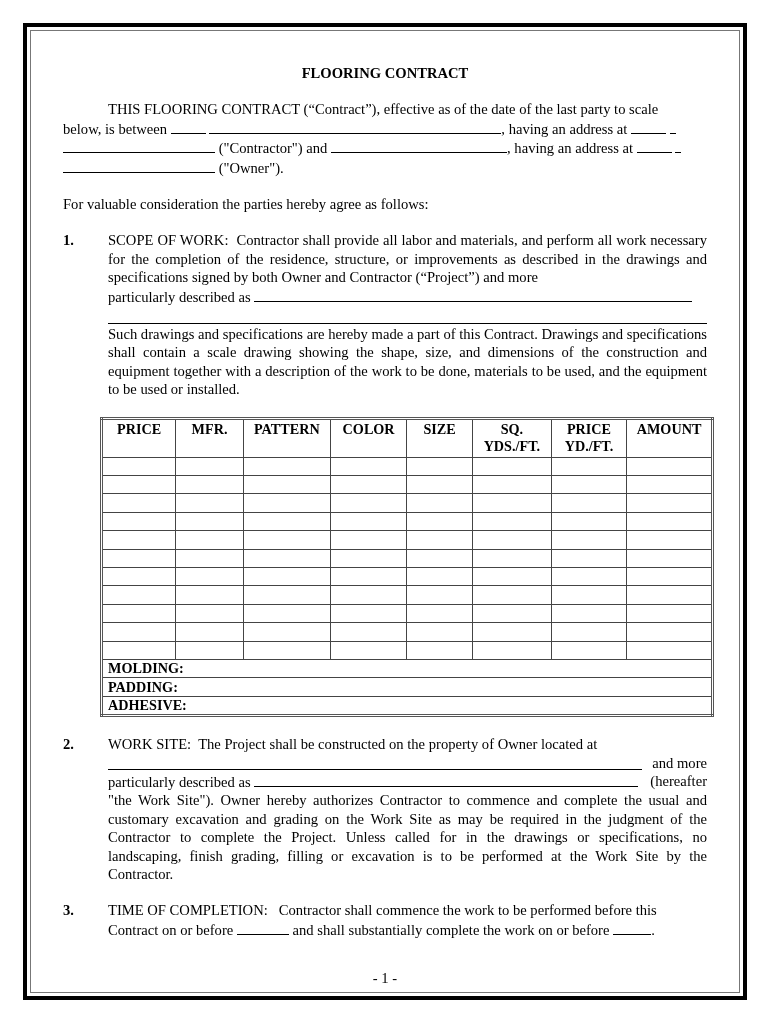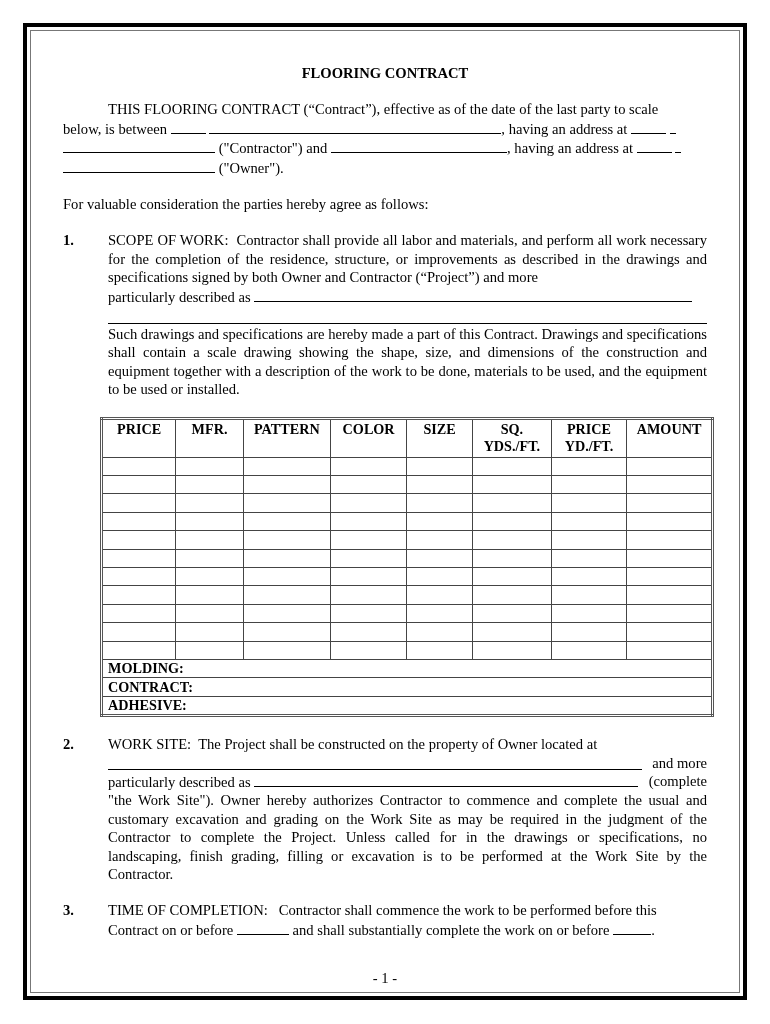--- a/index.html
+++ b/index.html
@@ -189,37 +189,37 @@
           <td></td>
           <td></td>
           <td></td>
           <td></td>
           <td></td>
         </tr>
         <tr>
           <td class="foot" colspan="8">MOLDING:</td>
         </tr>
         <tr>
-          <td class="foot" colspan="8">CONTRACT:</td>
+          <td class="foot" colspan="8">PADDING:</td>
         </tr>
         <tr>
           <td class="foot" colspan="8">ADHESIVE:</td>
         </tr>
       </tbody>
   </table>
   <div class="para-gap"></div>
 
   <div class="section">
     <span class="sec-num">2.</span>
     <p style="text-align:left">
       <span class="b">WORK SITE:</span>&nbsp;
       <span>The Project shall be constructed on the property of Owner located at</span>
     </p>
     <p style="text-align:right"><span class="blank" style="width:534px;float:left;margin-top:1px"></span><span>and more</span></p>
-    <p style="text-align:left;position:relative"><span>particularly described as</span> <span class="blank" style="width:384px"></span><span style="position:absolute;right:0">(complete</span></p>
+    <p style="text-align:left;position:relative"><span>particularly described as</span> <span class="blank" style="width:384px"></span><span style="position:absolute;right:0">(hereafter</span></p>
     <p>"the Work Site").  Owner hereby authorizes Contractor to commence and complete the usual and customary excavation and grading on the Work Site as may be required in the judgment of the Contractor to complete the Project.  Unless called for in the drawings or specifications, no landscaping, finish grading, filling or excavation is to be performed at the Work Site by the Contractor.</p>
   </div>
   <div class="para-gap"></div>
 
   <div class="section">
     <span class="sec-num">3.</span>
     <p>
       <span class="b">TIME OF COMPLETION:</span>&nbsp;&nbsp;
       <span>Contractor shall commence the work to be performed before this</span>
     </p>

